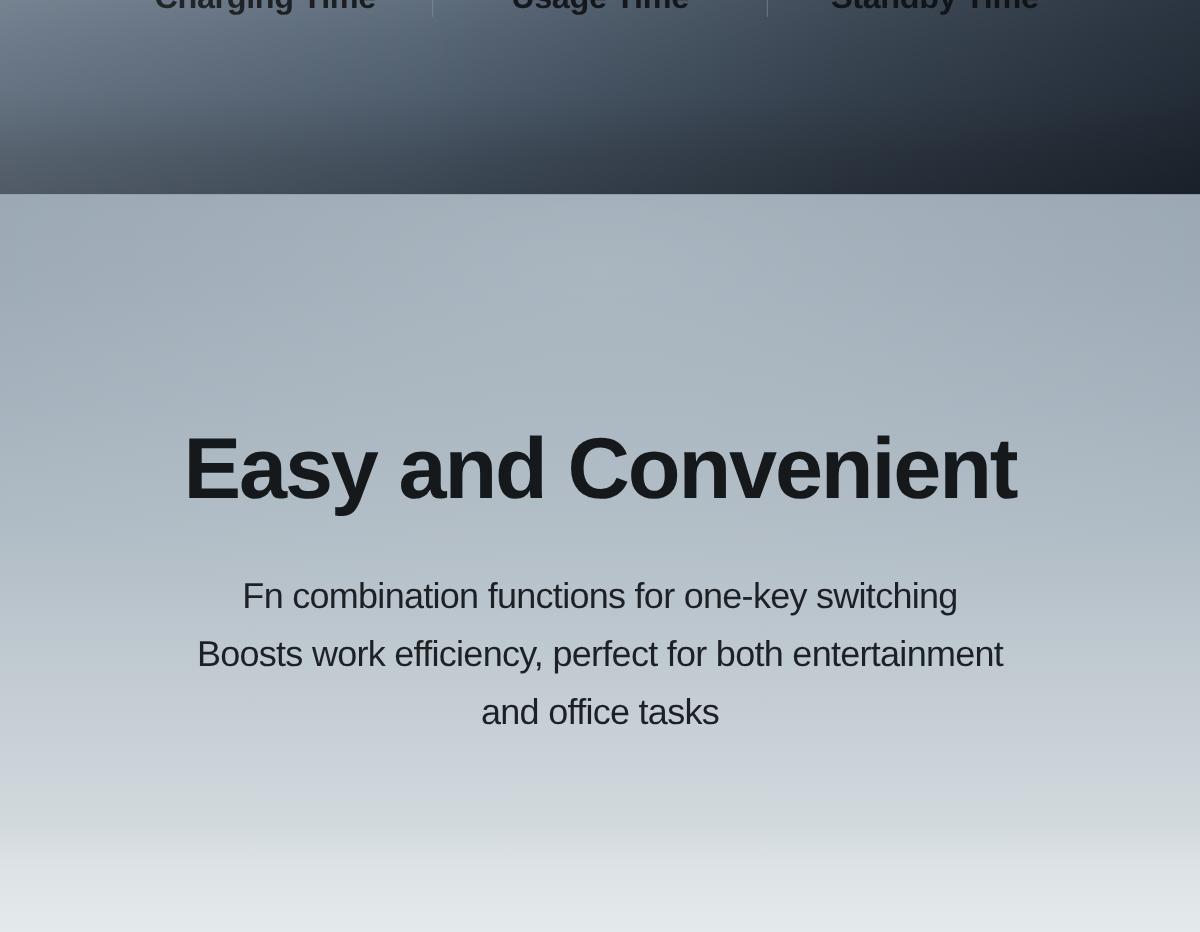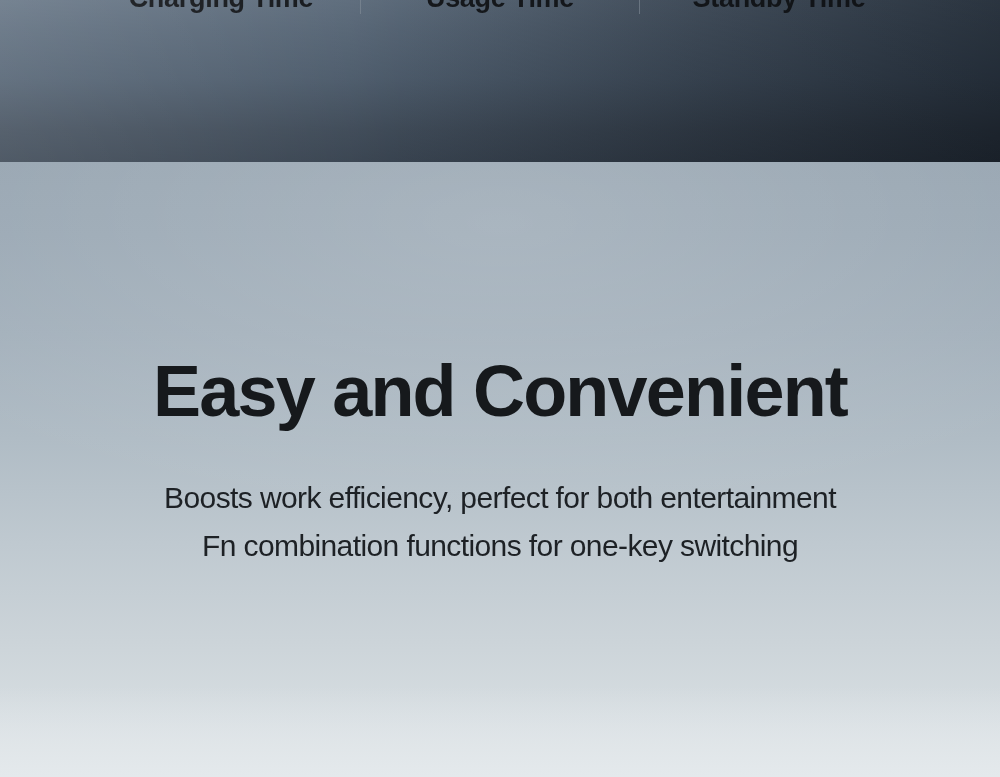--- a/index.html
+++ b/index.html
@@ -160,19 +160,20 @@
       </div>
     </div>
   </div>
 
   <div class="hero">
     <div class="hero-inner">
       <h1 class="headline">
         <span>Easy and Convenient</span>
       </h1>
       <p class="subcopy">
+        <span>Fn combination functions for one-key switching</span>
         <span>Boosts work efficiency, perfect for both entertainment</span>
-        <span>Fn combination functions for one-key switching</span>
+        <span>and office tasks</span>
       </p>
     </div>
   </div>
 
 </div>
 
 </body></html>

